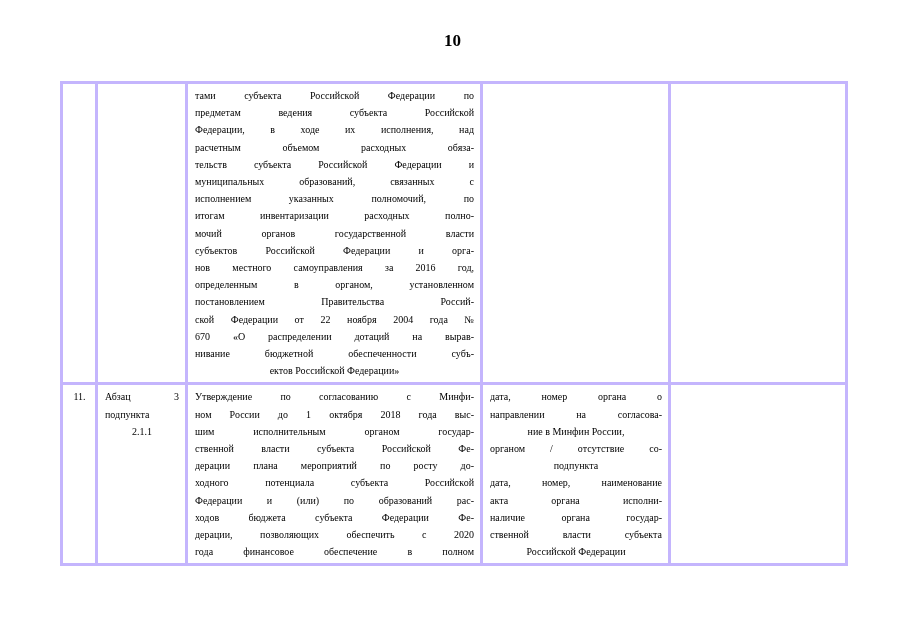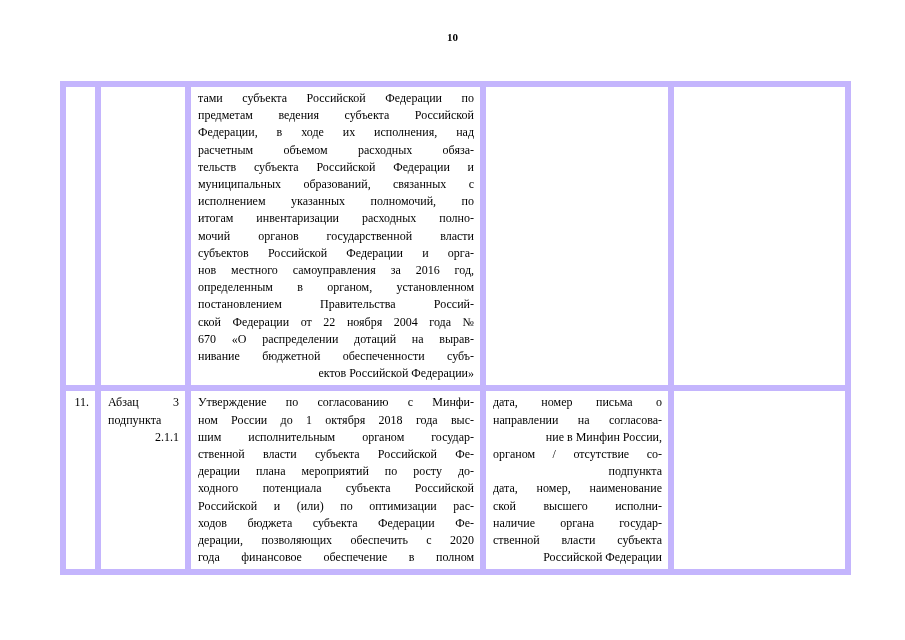--- a/index.html
+++ b/index.html
@@ -11,41 +11,41 @@
   body {
     position: relative;
     font-family: "Liberation Serif", "DejaVu Serif", serif;
     color: #000000;
   }
   .page-number {
     position: absolute;
     top: 31px; left: 0;
     width: 100%;
     text-align: center;
-    font-size: 11px;
+    font-size: 17px;
     font-weight: bold;
   }
   table.doc-table {
     position: absolute;
     left: 60px; top: 81px;
     width: 785px;
     border-collapse: collapse;
     table-layout: fixed;
   }
   table.doc-table td {
-    border: 6px solid #c4b5fd;
+    border: 3px solid #c4b5fd;
     vertical-align: top;
     padding: 3px 6px 3px 7px;
-    font-size: 12px;
+    font-size: 10px;
     line-height: 17.2px;
   }
   .line {
     white-space: nowrap;
     overflow: hidden;
-    text-align: right;
+    text-align: center;
   }
   .line.j {
     text-align: justify;
     text-align-last: justify;
   }
 </style>
 </head>
 <body>
 
 <div class="page-number">10</div>
@@ -100,39 +100,39 @@
           </div>
         </td>
         <td>
           <div class="para">
             <div class="line j">Утверждение по согласованию с Минфи-</div>
             <div class="line j">ном России до 1 октября 2018 года выс-</div>
             <div class="line j">шим исполнительным органом государ-</div>
             <div class="line j">ственной власти субъекта Российской Фе-</div>
             <div class="line j">дерации плана мероприятий по росту до-</div>
             <div class="line j">ходного потенциала субъекта Российской</div>
-            <div class="line j">Российской и (или) по оптимизации рас-</div>
+            <div class="line j">Федерации и (или) по образований рас-</div>
             <div class="line j">ходов бюджета субъекта Федерации Фе-</div>
             <div class="line j">дерации, позволяющих обеспечить с 2020</div>
             <div class="line j">года финансовое обеспечение в полном</div>
           </div>
         </td>
         <td>
           <div class="para">
-            <div class="line j">дата, номер письма о</div>
+            <div class="line j">дата, номер органа о</div>
             <div class="line j">направлении на согласова-</div>
             <div class="line">ние в Минфин России,</div>
           </div>
           <div class="para">
             <div class="line j">органом / отсутствие со-</div>
             <div class="line">подпункта</div>
           </div>
           <div class="para">
             <div class="line j">дата, номер, наименование</div>
-            <div class="line j">ской высшего исполни-</div>
+            <div class="line j">акта органа исполни-</div>
             <div class="line j">наличие органа государ-</div>
             <div class="line j">ственной власти субъекта</div>
             <div class="line">Российской Федерации</div>
           </div>
         </td>
         <td></td>
       </tr>
     </tbody>
 </table>
 

